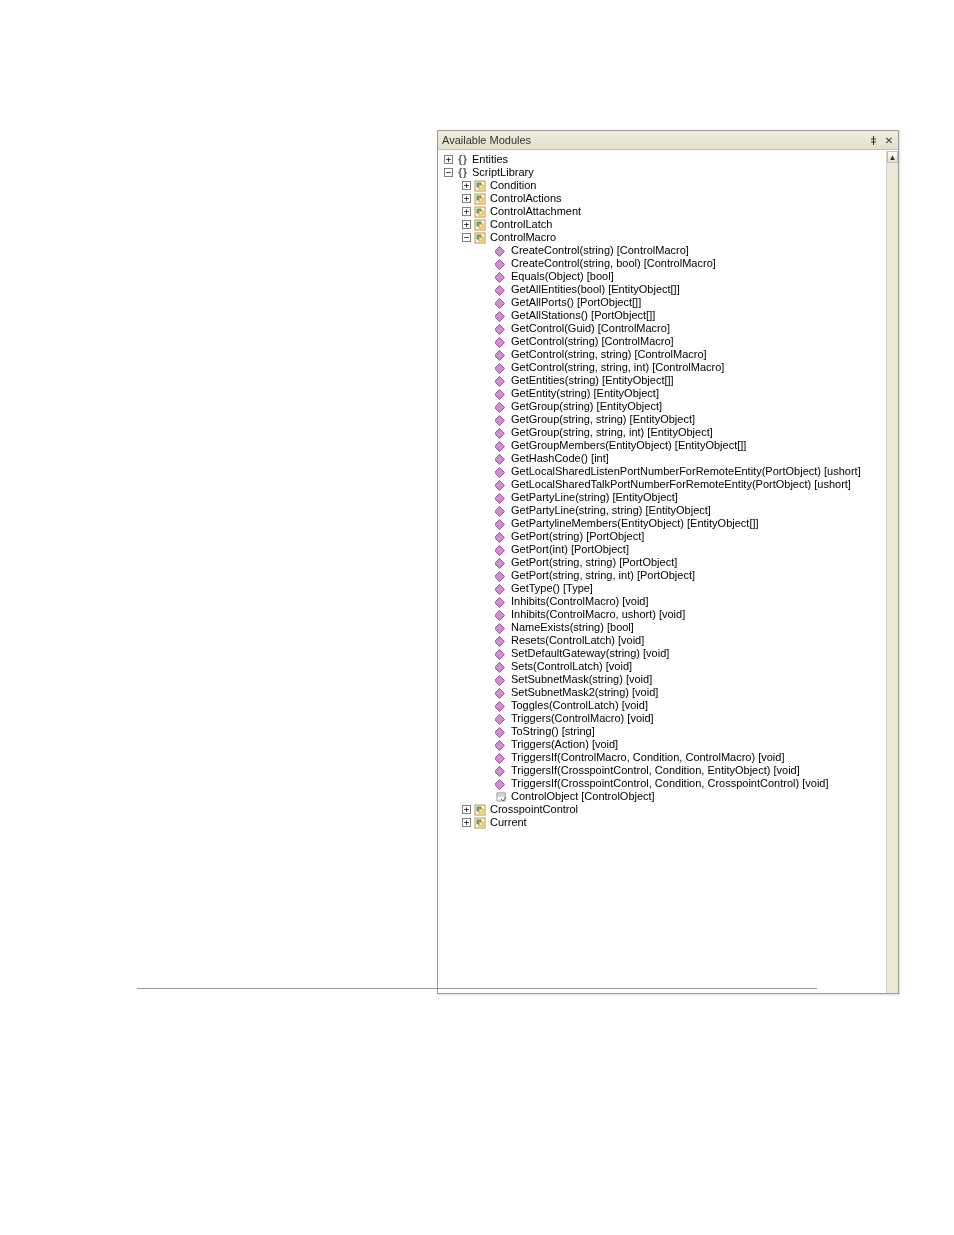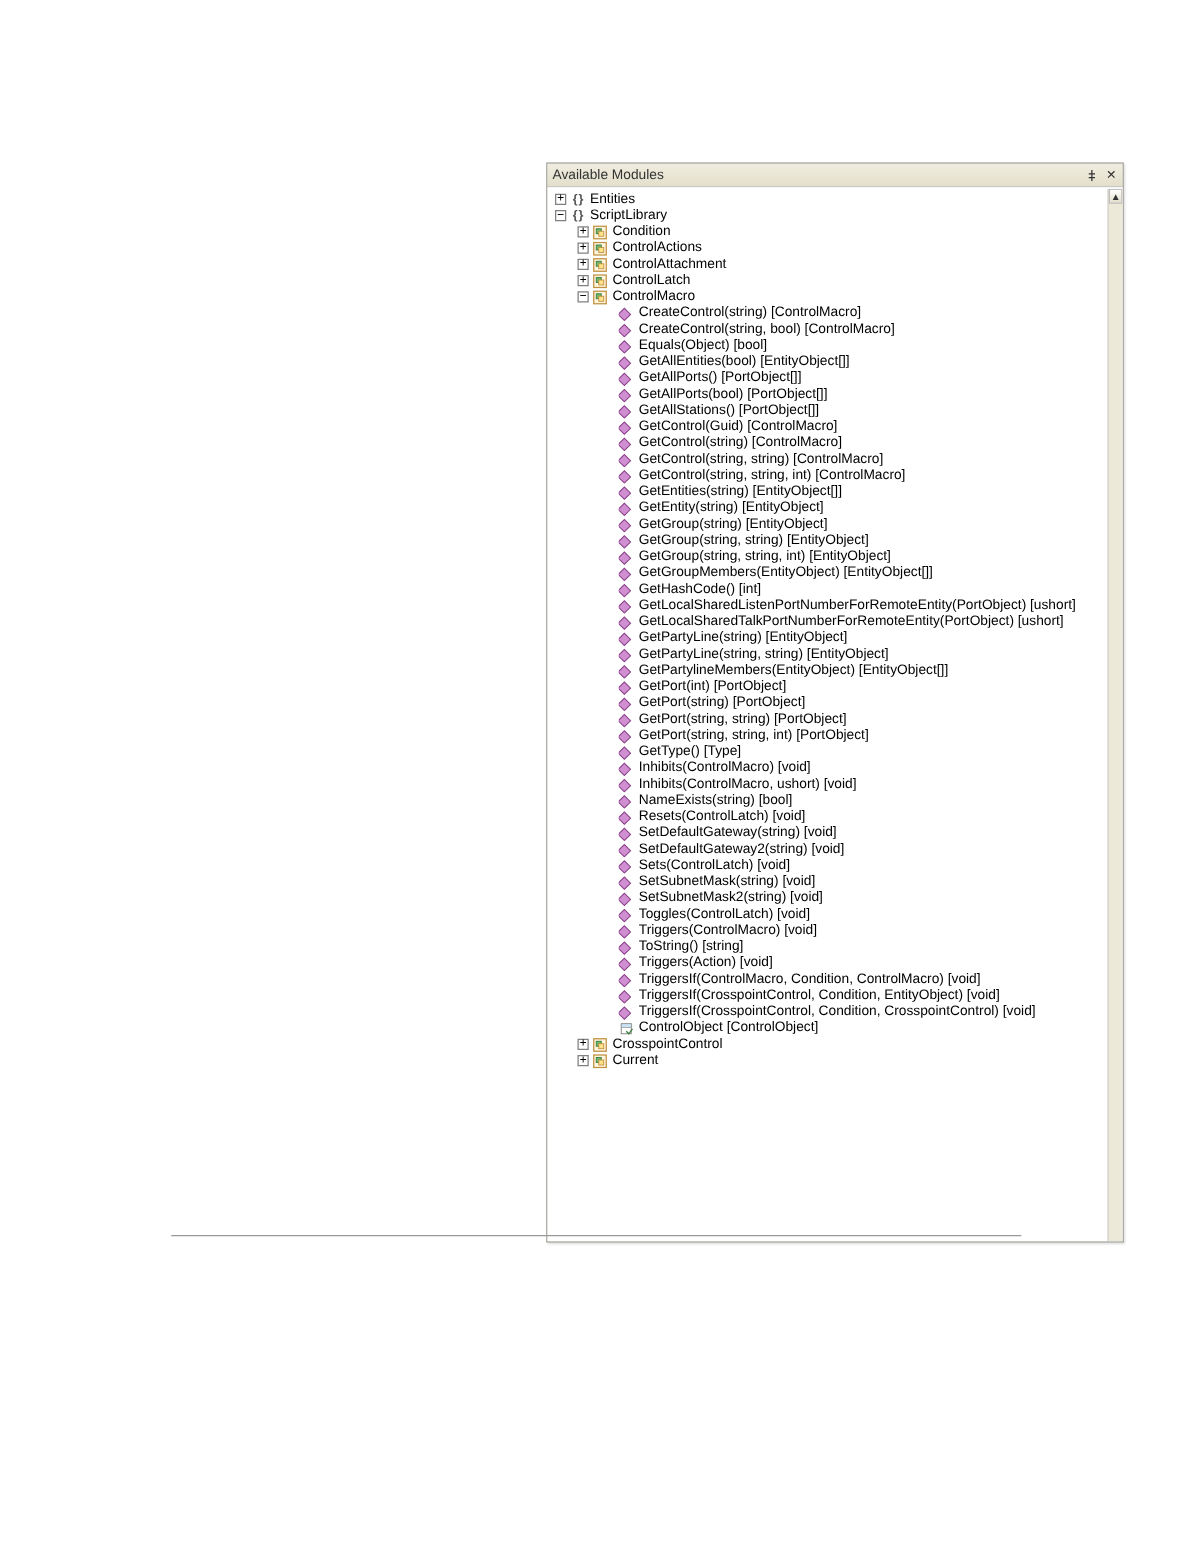--- a/index.html
+++ b/index.html
@@ -302,30 +302,20 @@
               <span class="label">GetAllPorts() [PortObject[]]</span>
             </div>
             <div class="node">
               <span class="indent" style="width:40px"></span>
               <span class="conn"></span>
               <span class="icon icon-method">
                 <svg width="12" height="12">
                   <use href="#svg-method"></use>
                 </svg>
               </span>
-              <span class="label">GetAllPorts(bool) [PortObject[]]</span>
-            </div>
-            <div class="node">
-              <span class="indent" style="width:40px"></span>
-              <span class="conn"></span>
-              <span class="icon icon-method">
-                <svg width="12" height="12">
-                  <use href="#svg-method"></use>
-                </svg>
-              </span>
               <span class="label">GetAllStations() [PortObject[]]</span>
             </div>
             <div class="node">
               <span class="indent" style="width:40px"></span>
               <span class="conn"></span>
               <span class="icon icon-method">
                 <svg width="12" height="12">
                   <use href="#svg-method"></use>
                 </svg>
               </span>
@@ -482,40 +472,40 @@
               <span class="label">GetPartylineMembers(EntityObject) [EntityObject[]]</span>
             </div>
             <div class="node">
               <span class="indent" style="width:40px"></span>
               <span class="conn"></span>
               <span class="icon icon-method">
                 <svg width="12" height="12">
                   <use href="#svg-method"></use>
                 </svg>
               </span>
+              <span class="label">GetPort(string) [PortObject]</span>
+            </div>
+            <div class="node">
+              <span class="indent" style="width:40px"></span>
+              <span class="conn"></span>
+              <span class="icon icon-method">
+                <svg width="12" height="12">
+                  <use href="#svg-method"></use>
+                </svg>
+              </span>
               <span class="label">GetPort(int) [PortObject]</span>
             </div>
             <div class="node">
               <span class="indent" style="width:40px"></span>
               <span class="conn"></span>
               <span class="icon icon-method">
                 <svg width="12" height="12">
                   <use href="#svg-method"></use>
                 </svg>
               </span>
-              <span class="label">GetPort(string) [PortObject]</span>
-            </div>
-            <div class="node">
-              <span class="indent" style="width:40px"></span>
-              <span class="conn"></span>
-              <span class="icon icon-method">
-                <svg width="12" height="12">
-                  <use href="#svg-method"></use>
-                </svg>
-              </span>
               <span class="label">GetPort(string, string) [PortObject]</span>
             </div>
             <div class="node">
               <span class="indent" style="width:40px"></span>
               <span class="conn"></span>
               <span class="icon icon-method">
                 <svg width="12" height="12">
                   <use href="#svg-method"></use>
                 </svg>
               </span>
@@ -573,30 +563,20 @@
             </div>
             <div class="node">
               <span class="indent" style="width:40px"></span>
               <span class="conn"></span>
               <span class="icon icon-method">
                 <svg width="12" height="12">
                   <use href="#svg-method"></use>
                 </svg>
               </span>
               <span class="label">SetDefaultGateway(string) [void]</span>
-            </div>
-            <div class="node">
-              <span class="indent" style="width:40px"></span>
-              <span class="conn"></span>
-              <span class="icon icon-method">
-                <svg width="12" height="12">
-                  <use href="#svg-method"></use>
-                </svg>
-              </span>
-              <span class="label">SetDefaultGateway2(string) [void]</span>
             </div>
             <div class="node">
               <span class="indent" style="width:40px"></span>
               <span class="conn"></span>
               <span class="icon icon-method">
                 <svg width="12" height="12">
                   <use href="#svg-method"></use>
                 </svg>
               </span>
               <span class="label">Sets(ControlLatch) [void]</span>

